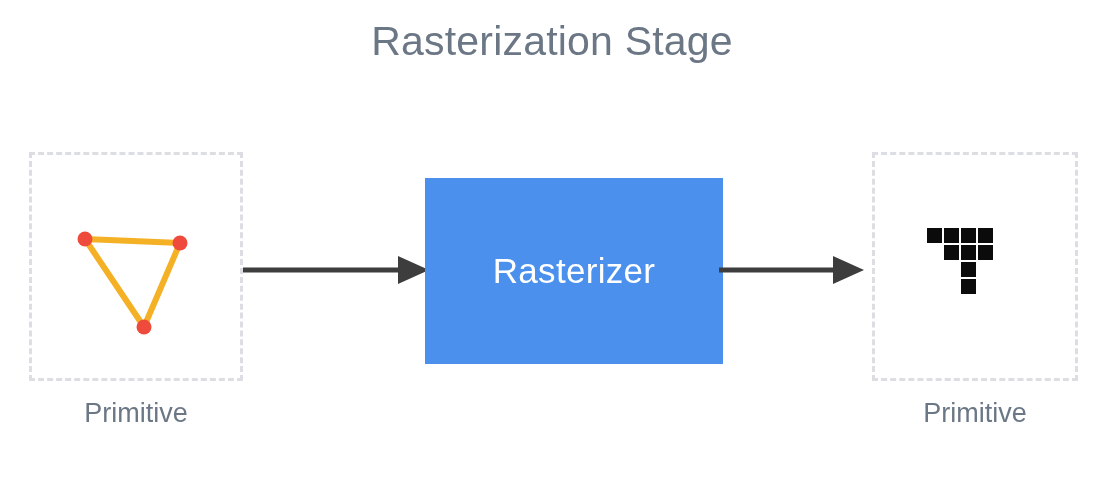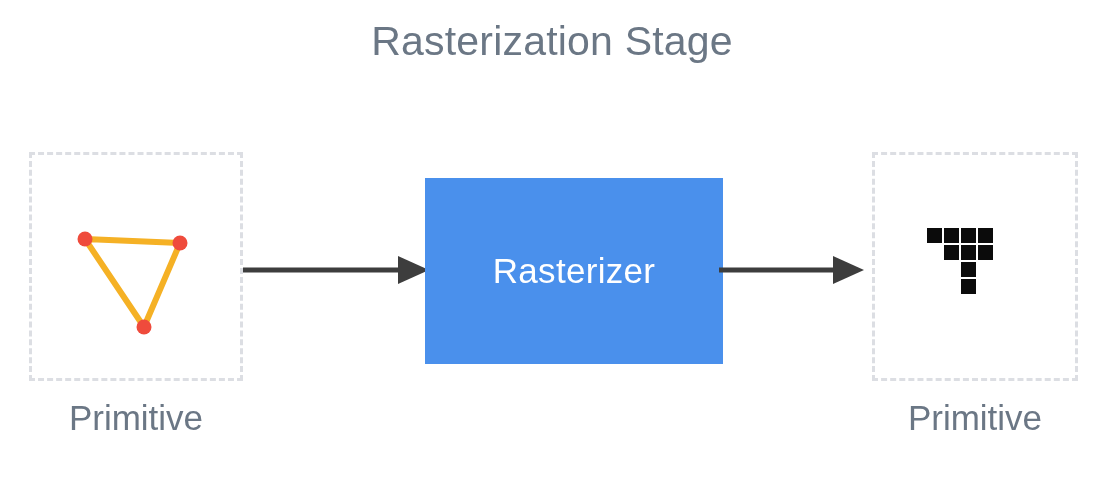--- a/index.html
+++ b/index.html
@@ -51,21 +51,21 @@
   #fragment-box {
     left: 872px;
     top: 152px;
     width: 206px;
     height: 229px;
   }
 
   
   .caption {
     position: absolute;
-    font-size: 35px;
+    font-size: 27px;
     font-weight: 400;
     color: #6b7785;
     text-align: center;
     white-space: nowrap;
   }
   #primitive-caption {
     left: 29px;
     top: 398px;
     width: 214px;
   }

